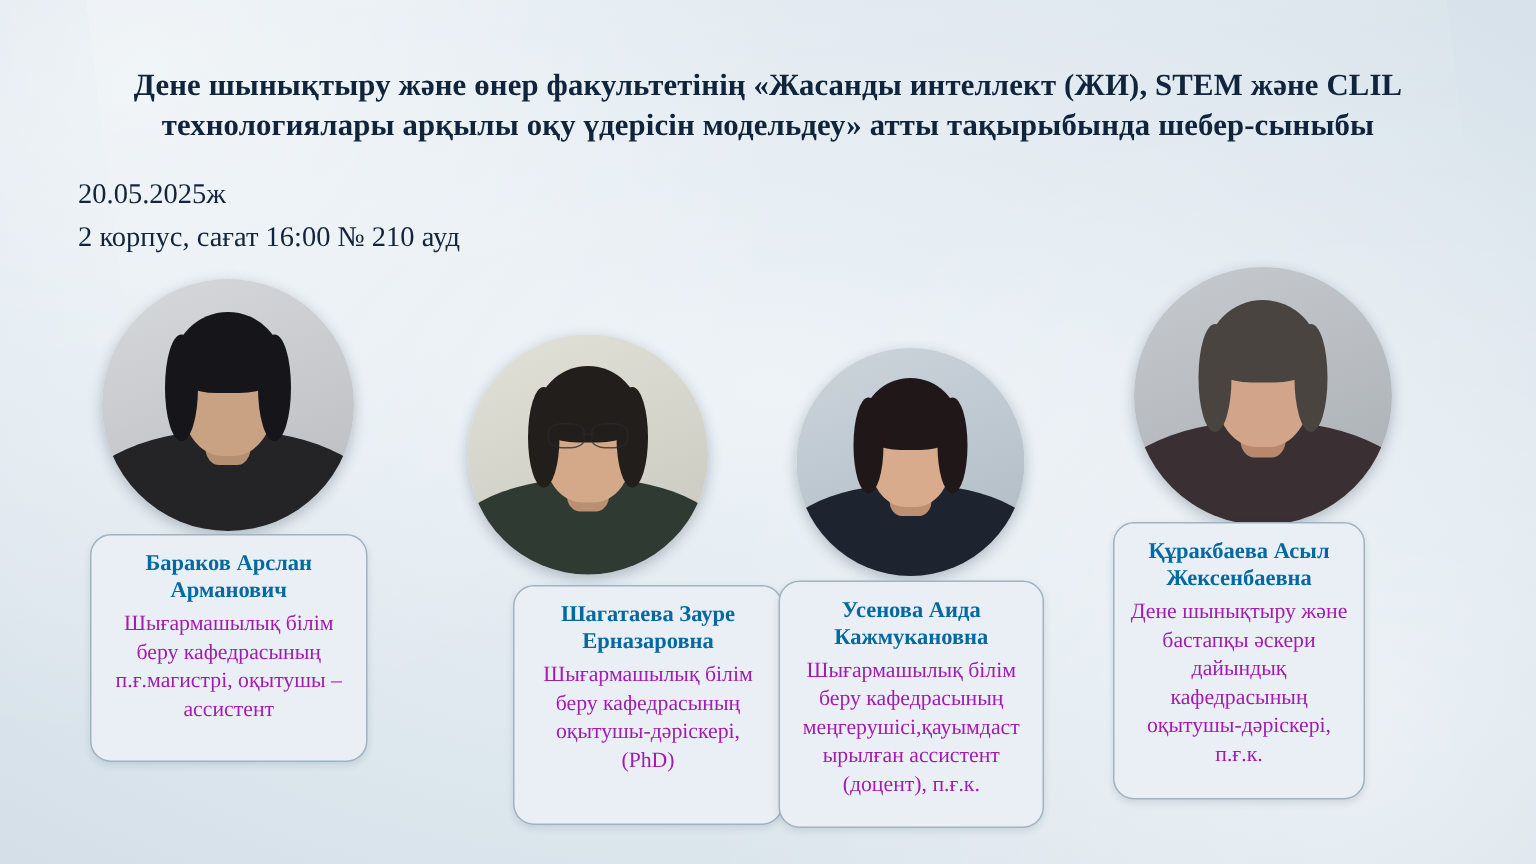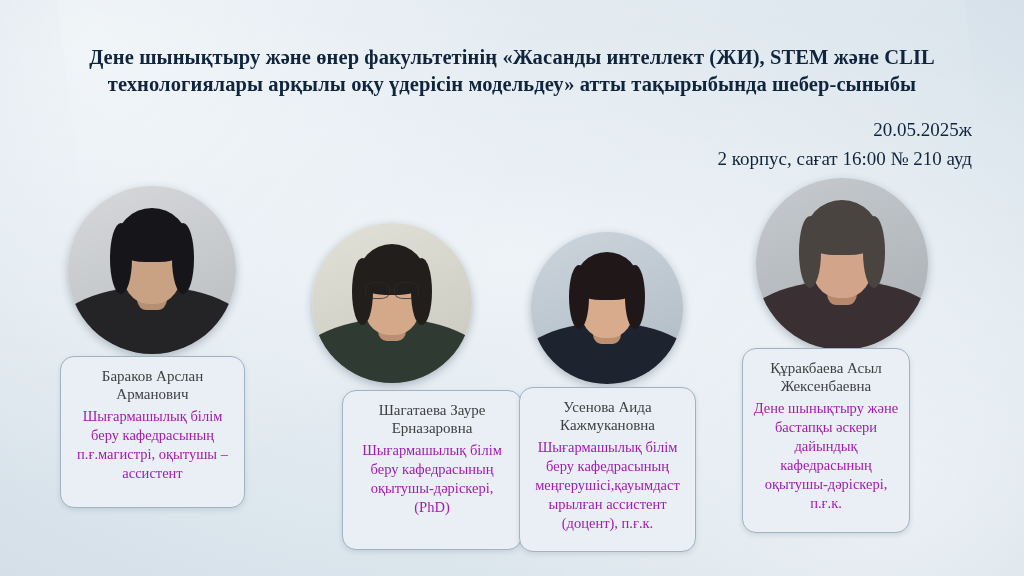--- a/index.html
+++ b/index.html
@@ -54,21 +54,21 @@
     line-height: 1.32;
     color: #10243c;
     letter-spacing: 0.1px;
   }
 
   .date-block {
     position: absolute;
     left: 52px;
     top: 115px;
     width: 920px;
-    text-align: right;
+    text-align: left;
     color: #12253c;
     font-size: 19px;
     line-height: 1.55;
   }
   .date-line { display: block; }
 
   
   .person {
     position: absolute;
   }
@@ -86,24 +86,24 @@
     position: absolute;
     background: #e9eff4;
     border: 1px solid #9fb3c4;
     border-radius: 14px;
     box-shadow: 0 2px 5px rgba(40,60,80,0.13);
     box-sizing: border-box;
     padding: 10px 10px 12px 10px;
     text-align: center;
   }
   .card .name {
-    font-weight: normal;
+    font-weight: bold;
     font-size: 15px;
     line-height: 1.22;
-    color: #404040;
+    color: #0369a1;
     margin-bottom: 3px;
   }
   .card .desc {
     font-size: 14.5px;
     line-height: 1.32;
     color: #a21caf;
   }
 
   
   #p1 { left: 60px; top: 186px; }

